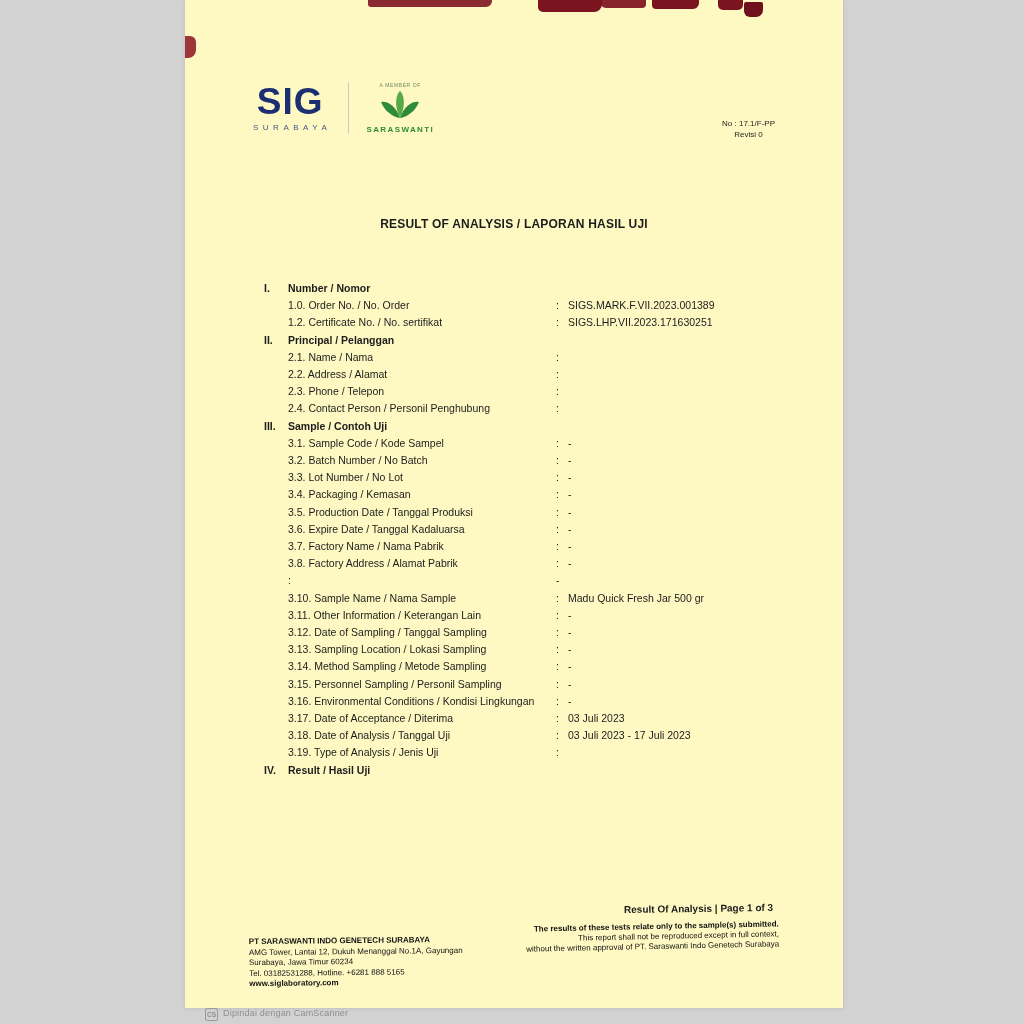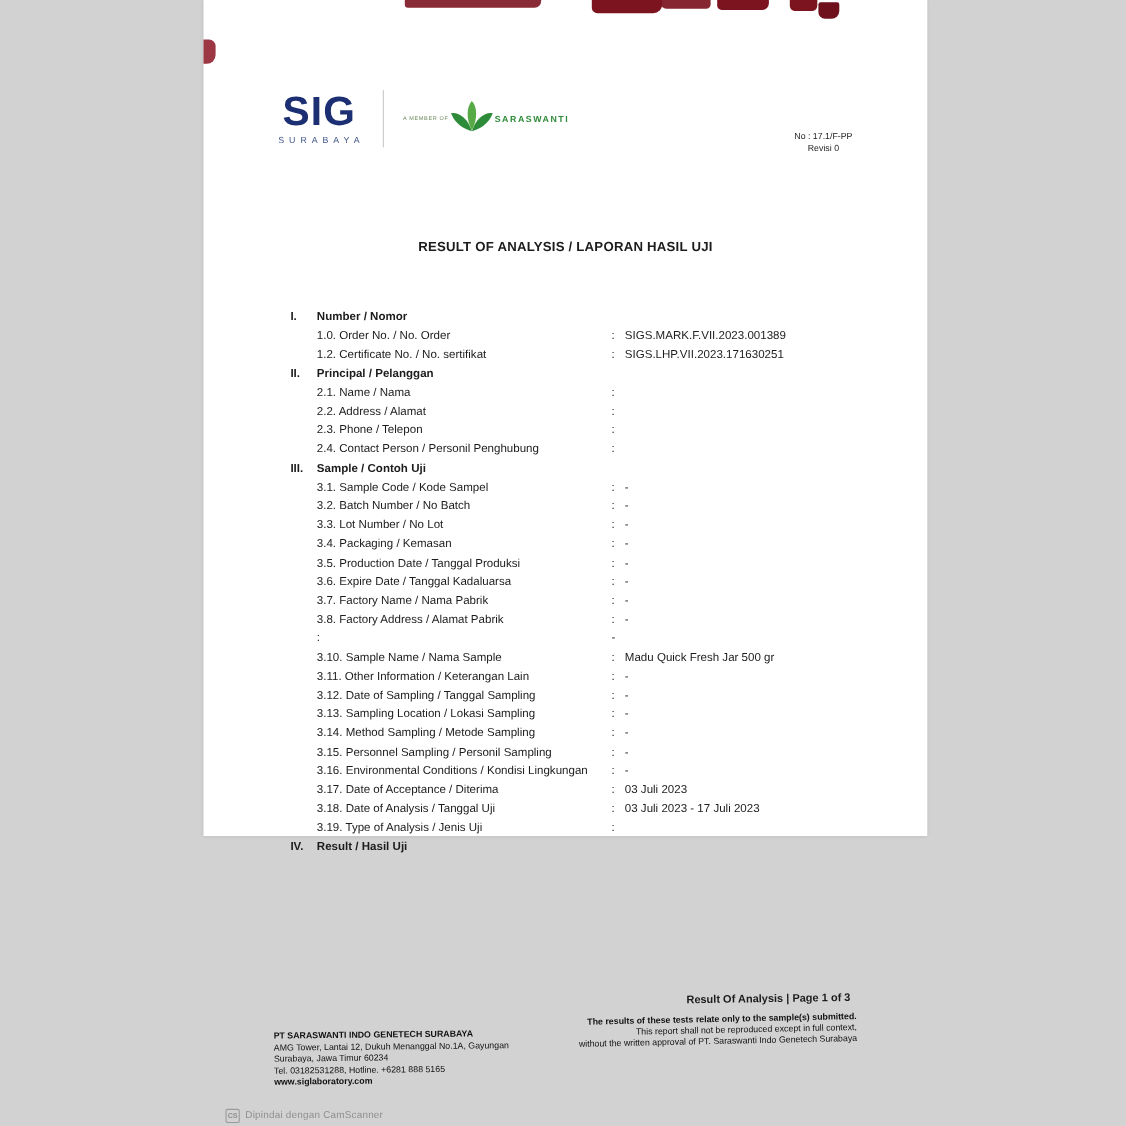--- a/index.html
+++ b/index.html
@@ -11,32 +11,32 @@
   *{box-sizing:border-box;margin:0;padding:0;}
   html,body{width:1024px;height:1024px;overflow:hidden;}
   body{
     background:#d2d2d2;
     font-family:"Liberation Sans","DejaVu Sans",sans-serif;
     color:var(--ink);
     position:relative;
   }
   .canvas{position:absolute;inset:0;}
   .page{
-    position:absolute;left:185px;top:0;width:658px;height:760px;
-    background:#ffffff;
+    position:absolute;left:185px;top:0;width:658px;height:1008px;
+    background:#fef9c3;
     box-shadow:0 0 4px rgba(0,0,0,0.12);
   }
 
   
   .logos{position:absolute;top:82px;left:64px;display:flex;align-items:center;}
   .sig-logo{display:flex;flex-direction:column;align-items:center;}
   .sig-word{font-size:37px;font-weight:800;letter-spacing:1px;color:var(--sig-navy);line-height:36px;}
   .sig-sub{font-size:8px;letter-spacing:4.5px;color:#44568a;margin-top:3px;padding-left:4px;}
   .logo-divider{width:1px;height:52px;background:#c9c9c9;margin:0 17px;}
-  .saraswanti{display:flex;flex-direction:row;align-items:center;}
+  .saraswanti{display:flex;flex-direction:column;align-items:center;}
   .member-of{font-size:5px;letter-spacing:0.6px;color:#6f8a5f;margin-bottom:1px;}
   .saraswanti-name{font-size:8px;font-weight:bold;letter-spacing:1.4px;color:var(--saraswanti-green);margin-top:1px;}
   .docno{position:absolute;top:118px;right:68px;text-align:center;font-size:8px;line-height:11px;color:#222;}
 
   
   .title{
     position:absolute;top:217px;left:0;right:0;text-align:center;
     font-size:12px;font-weight:bold;letter-spacing:0.2px;
   }
 

